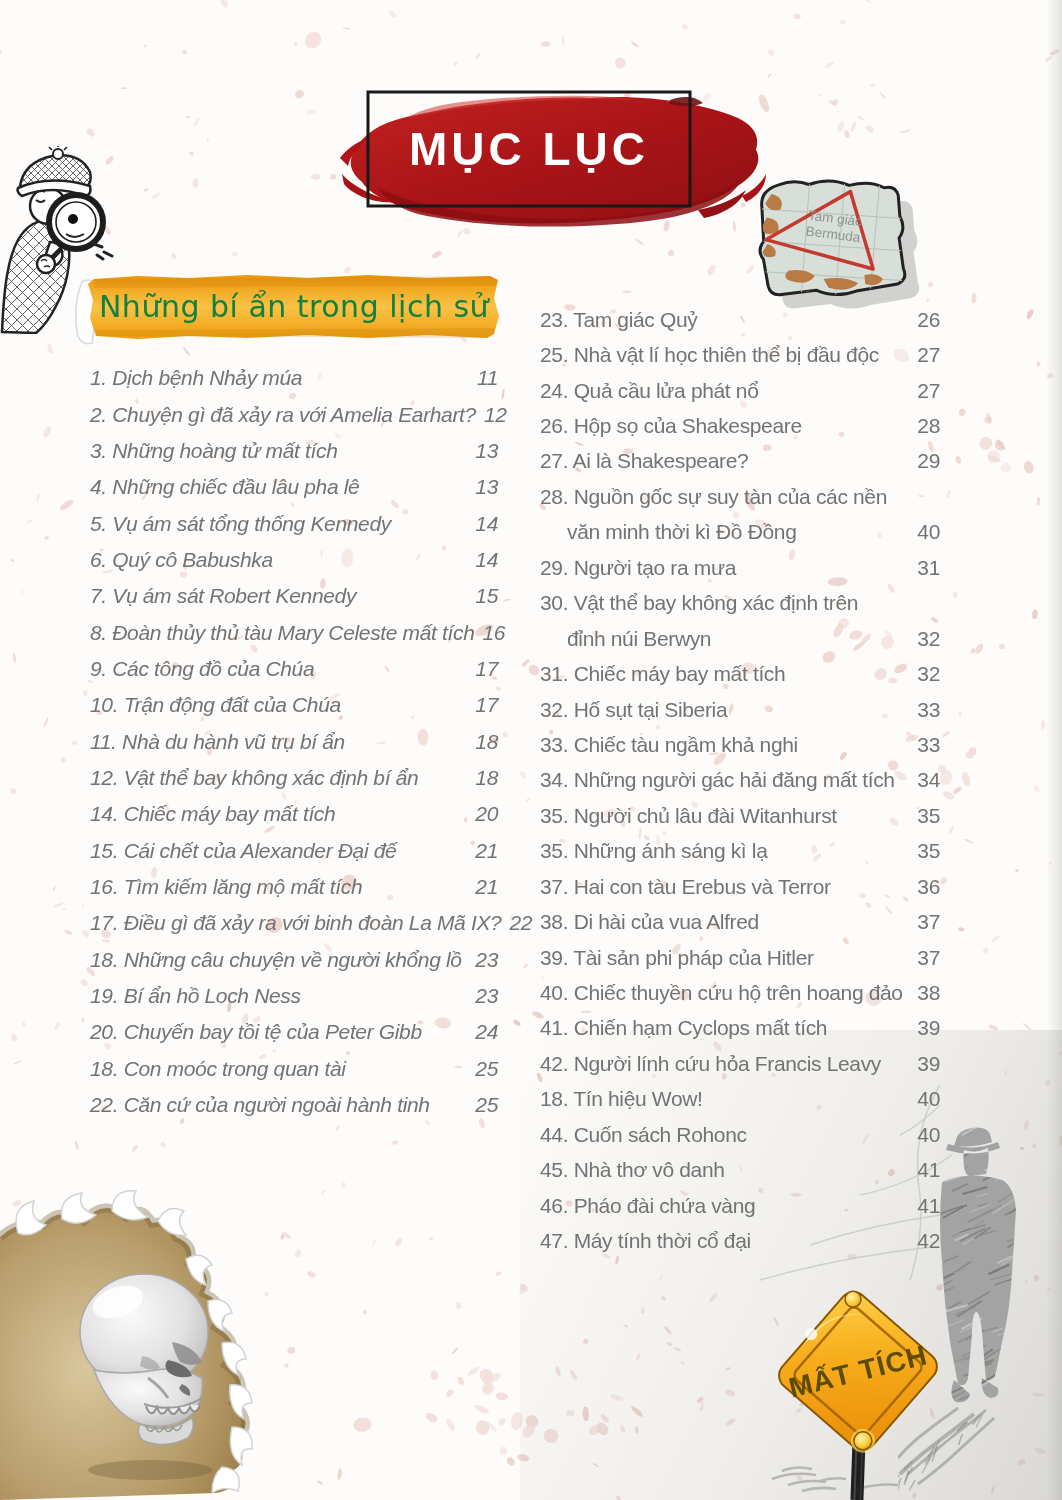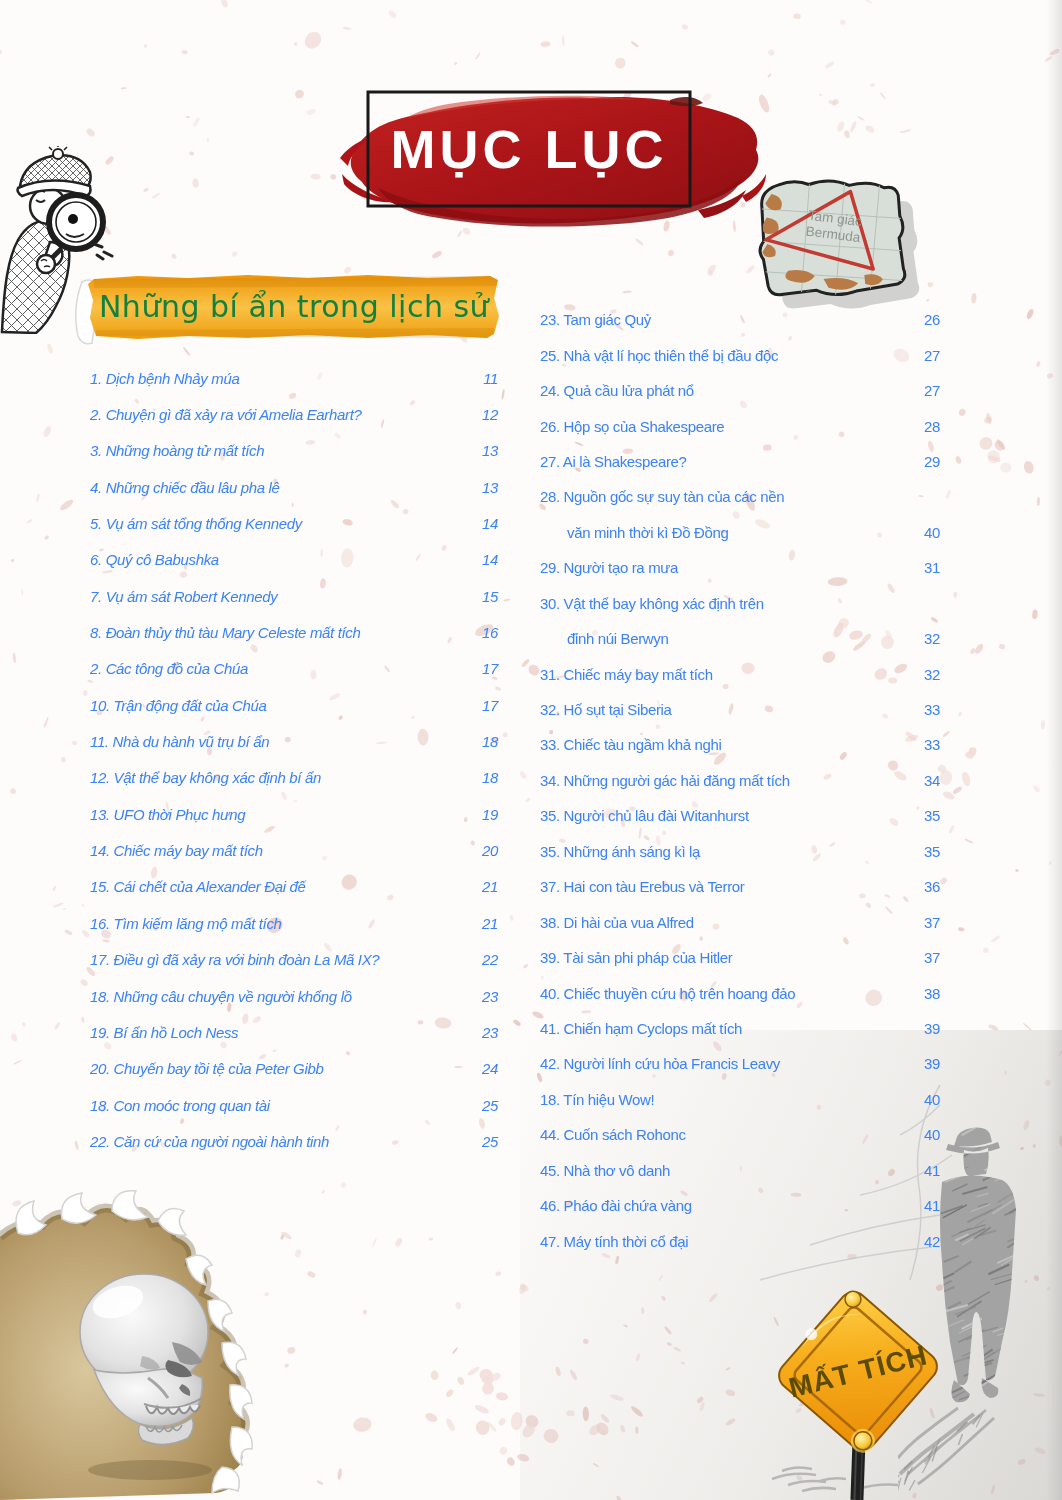--- a/index.html
+++ b/index.html
@@ -8,29 +8,29 @@
   .abs{position:absolute;}
   #speckles{left:0;top:0;z-index:0;pointer-events:none;}
   .wall-shade{left:520px;top:1030px;width:542px;height:470px;z-index:0;
         background:linear-gradient(115deg,rgba(150,148,140,0) 0%,rgba(150,148,140,.14) 55%,rgba(125,123,115,.28) 100%);}
   .edge-shade{right:0;top:0;width:16px;height:1500px;z-index:0;
         background:linear-gradient(90deg,rgba(0,0,0,0),rgba(120,120,120,.18));}
 
   
   .title-block{left:338px;top:78px;width:432px;height:164px;z-index:2;}
   .title-text{position:absolute;left:30px;top:14px;width:322px;height:114px;display:flex;align-items:center;justify-content:center;
-        color:#ffffff;font-weight:bold;font-size:54px;letter-spacing:4px;}
+        color:#ffffff;font-weight:bold;font-size:46px;letter-spacing:4px;}
 
   
   .banner{left:68px;top:266px;width:438px;height:84px;z-index:2;}
   .banner-text{position:absolute;left:30px;top:6px;width:392px;height:68px;display:flex;align-items:center;justify-content:center;
         color:#15803d;font-size:30px;letter-spacing:.5px;font-family:"DejaVu Sans","Liberation Sans",sans-serif;}
 
   
-  .col{z-index:3;color:#3b82f6;font-size:15px;letter-spacing:-0.35px;}
+  .col{z-index:3;color:#737373;font-size:21px;letter-spacing:-0.35px;}
   .col-left{left:90px;top:360px;width:408px;}
   .col-right{left:540px;top:302px;width:400px;}
   .col .row{display:flex;align-items:center;overflow:visible;}
   .col-left .row{height:36.35px;font-style:italic;}
   .col-right .row{height:35.45px;}
   .row .t{white-space:nowrap;}
   .row .p{margin-left:auto;padding-left:8px;flex-shrink:0;}
   .row.cont .t{padding-left:27px;}
 
   .decor1{z-index:1;} .decor2{z-index:2;}
@@ -763,38 +763,34 @@
       </div>
       <div class="row">
         <span class="t">7. Vụ ám sát Robert Kennedy</span>
         <span class="p">15</span>
       </div>
       <div class="row">
         <span class="t">8. Đoàn thủy thủ tàu Mary Celeste mất tích</span>
         <span class="p">16</span>
       </div>
       <div class="row">
-        <span class="t">2. Các tông đồ của Chúa</span>
+        <span class="t">9. Các tông đồ của Chúa</span>
         <span class="p">17</span>
       </div>
       <div class="row">
         <span class="t">10. Trận động đất của Chúa</span>
         <span class="p">17</span>
       </div>
       <div class="row">
         <span class="t">11. Nhà du hành vũ trụ bí ẩn</span>
         <span class="p">18</span>
       </div>
       <div class="row">
         <span class="t">12. Vật thể bay không xác định bí ẩn</span>
         <span class="p">18</span>
-      </div>
-      <div class="row">
-        <span class="t">13. UFO thời Phục hưng</span>
-        <span class="p">19</span>
       </div>
       <div class="row">
         <span class="t">14. Chiếc máy bay mất tích</span>
         <span class="p">20</span>
       </div>
       <div class="row">
         <span class="t">15. Cái chết của Alexander Đại đế</span>
         <span class="p">21</span>
       </div>
       <div class="row">

